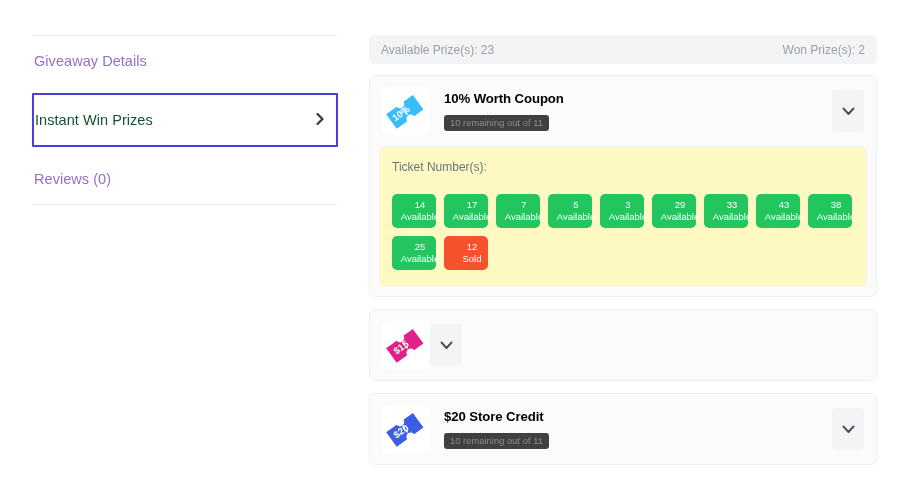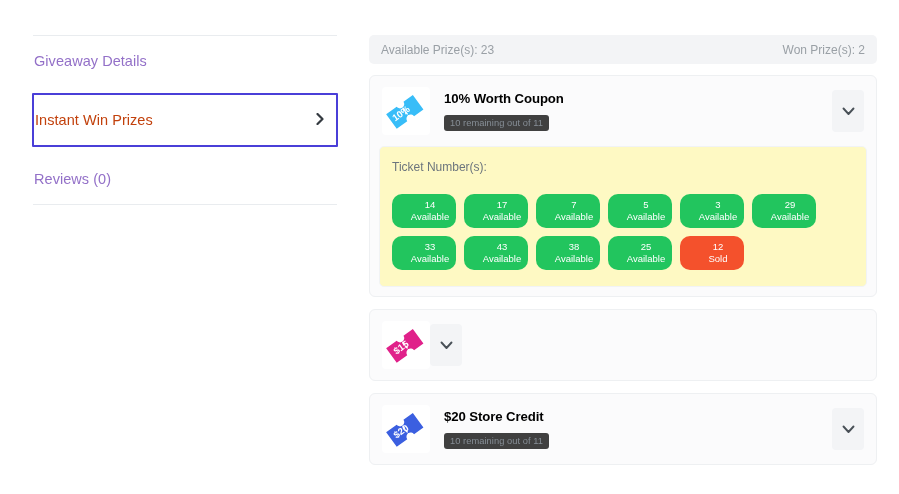--- a/index.html
+++ b/index.html
@@ -59,21 +59,21 @@
     height: 54px;
     padding-left: 1px;
     padding-right: 12px;
     justify-content: space-between;
     margin-left: -1px;
     margin-right: -1px;
     width: 306px;
   }
 
   .nav-item.active .nav-label {
-    color: #c2410c;
+    color: #14532d;
   }
 
   .nav-chevron {
     font-weight: bold;
     color: #343a40;
     font-size: 13px;
     line-height: 1;
   }
 
   .nav-spacer { height: 7px; }
@@ -181,23 +181,23 @@
     margin-bottom: 20px;
   }
 
   .ticket-grid {
     display: flex;
     flex-wrap: wrap;
     gap: 8px 8px;
   }
 
   .chip {
-    width: 64px;
+    width: 44px;
     height: 34px;
-    border-radius: 10px;
+    border-radius: 5px;
     display: flex;
     flex-direction: column;
     align-items: center;
     justify-content: center;
     color: #ffffff;
     cursor: pointer;
     line-height: 1.25;
     padding-left: 12px;
   }
 

